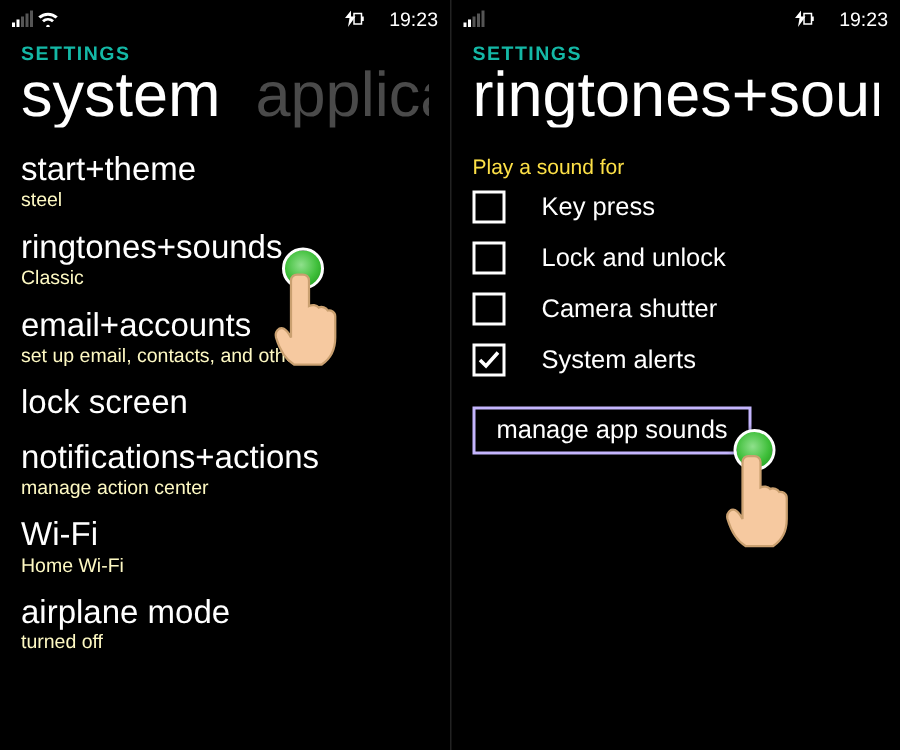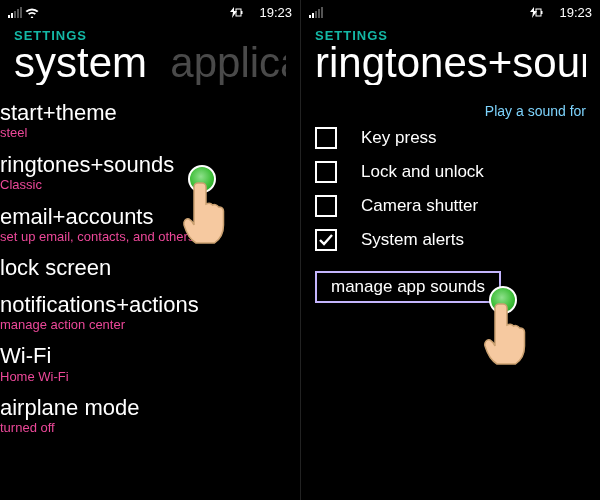--- a/index.html
+++ b/index.html
@@ -48,31 +48,31 @@
   .hdr-sub {
     font-size: 13px; letter-spacing: 1px; text-transform: uppercase;
     color: #14b8a6; font-weight: 700;
   }
   .pivot {
     font-size: 42px; line-height: 1.05; font-weight: 300;
     white-space: nowrap; overflow: hidden; margin-top: -2px;
   }
   .pivot .dim { color: #4a4a4a; }
   
-  .list { padding: 16px 0 0; }
+  .list { padding: 16px 14px 0; }
   .item { margin-bottom: 12px; cursor: pointer; }
   .item .title { font-size: 22px; line-height: 1.1; font-weight: 300; }
-  .item .subtitle { font-size: 13px; color: #ec4899; line-height: 1.2; white-space: nowrap; overflow: hidden; text-overflow: ellipsis;}
+  .item .subtitle { font-size: 13px; color: #fef9c3; line-height: 1.2; white-space: nowrap; overflow: hidden; text-overflow: ellipsis;}
   
   .content { padding: 18px 14px 0; }
   .selectbox {
     border: 2px solid #fff; padding: 6px 10px; font-size: 15px;
     margin-bottom: 18px; cursor: pointer;
   }
-  .section-label { font-size: 14px; color: #7dd3fc; margin-bottom: 8px; text-align: right; }
+  .section-label { font-size: 14px; color: #fde047; margin-bottom: 8px; }
   .check-row {
     display: flex; align-items: center; gap: 24px;
     margin-bottom: 12px; cursor: pointer; font-size: 17px;
   }
   .chk {
     width: 22px; height: 22px; border: 2px solid #fff; flex: none;
     display: flex; align-items: center; justify-content: center;
   }
   .chk svg { display: none; }
   .check-row[data-checked="true"] .chk svg { display: block; }

